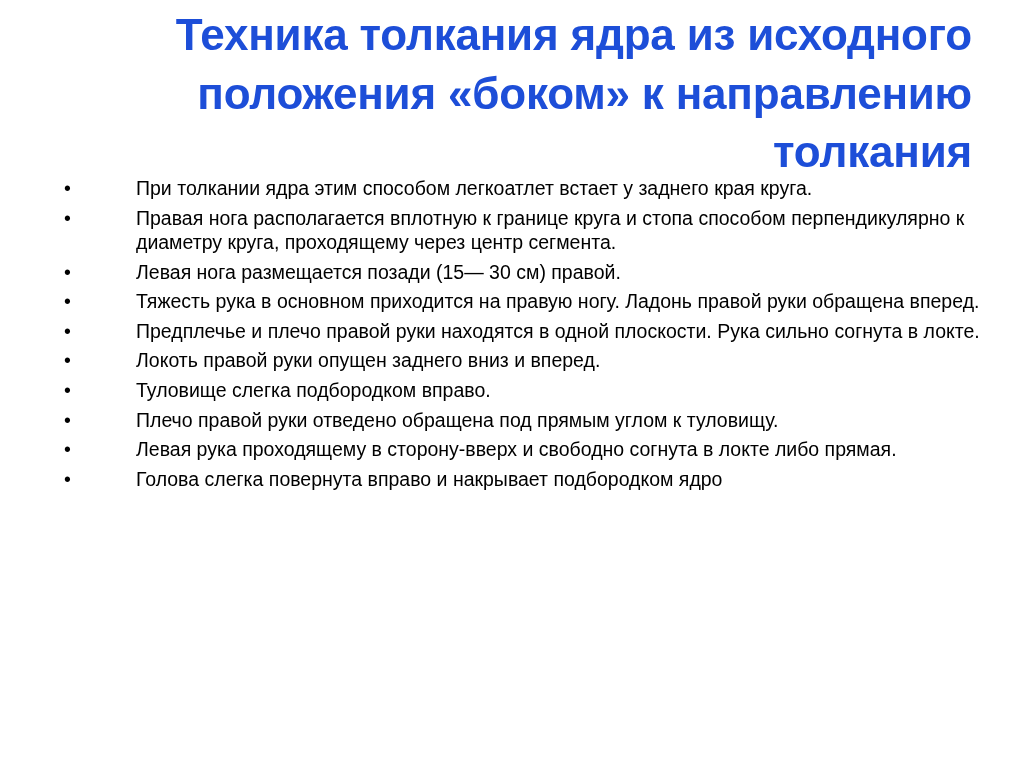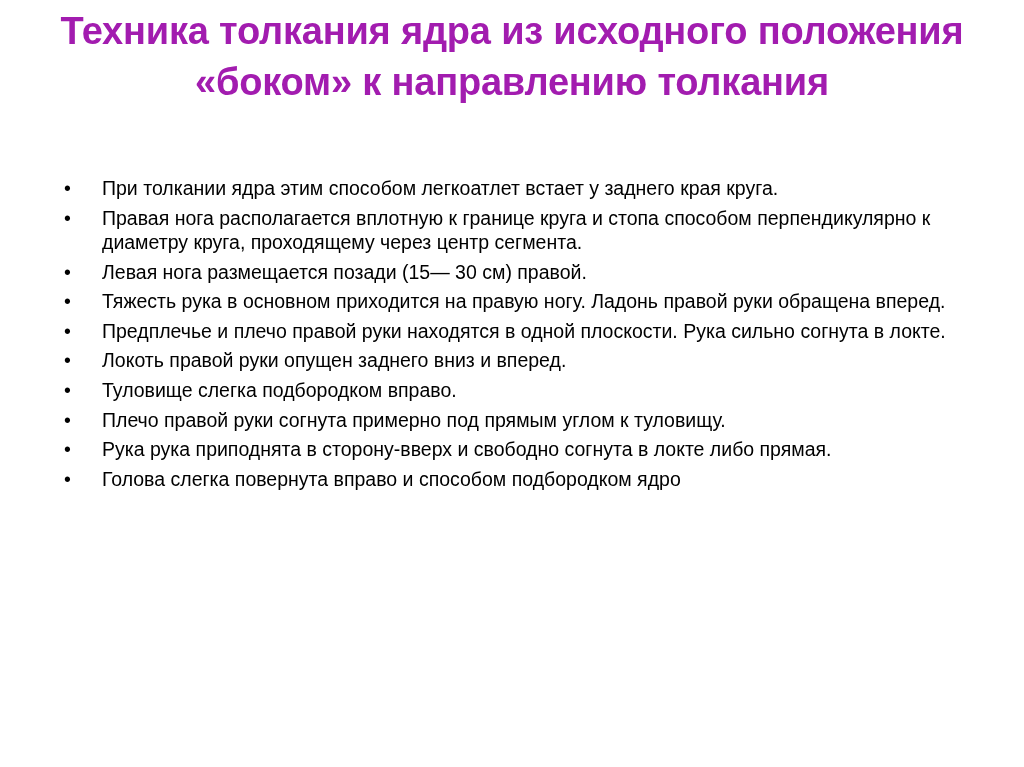--- a/index.html
+++ b/index.html
@@ -19,26 +19,26 @@
     width: 1024px;
     height: 767px;
     background: #ffffff;
     box-sizing: border-box;
   }
   .slide-title {
     position: absolute;
     top: 6px;
     left: 52px;
     width: 920px;
-    text-align: center;
-    font-size: 38px;
+    text-align: right;
+    font-size: 44px;
     font-weight: bold;
     line-height: 1.33;
     letter-spacing: -0.2px;
-    color: #a21caf;
+    color: #1d4ed8;
   }
   .bullet-list {
     position: absolute;
     top: 176px;
     left: 50px;
     width: 930px;
     margin: 0;
     padding: 0;
     list-style: none;
   }
@@ -54,20 +54,21 @@
     position: absolute;
     left: 14px;
     top: 0;
     font-size: 19.5px;
     line-height: 1.26;
     color: #000000;
   }
   .bullet-text {
     display: block;
     white-space: pre-line;
+    margin-left: 34px;
   }
 </style>
 </head>
 <body>
 
 <div class="slide">
 
   <div class="slide-title">Техника толкания ядра из исходного положения «боком» к направлению толкания</div>
 
   <ul class="bullet-list">
@@ -94,25 +95,25 @@
     <li class="bullet-item">
       <span class="dot">•</span>
       <span class="bullet-text"> Локоть правой руки опущен заднего вниз и вперед.</span>
     </li>
     <li class="bullet-item">
       <span class="dot">•</span>
       <span class="bullet-text"> Туловище слегка подбородком вправо.</span>
     </li>
     <li class="bullet-item">
       <span class="dot">•</span>
-      <span class="bullet-text"> Плечо правой руки согнута примерно под прямым углом к туловищу.</span>
+      <span class="bullet-text"> Плечо правой руки отведено обращена под прямым углом к туловищу.</span>
     </li>
     <li class="bullet-item">
       <span class="dot">•</span>
-      <span class="bullet-text"> Рука рука приподнята в сторону-вверх и свободно согнута в локте либо прямая.</span>
+      <span class="bullet-text"> Левая рука проходящему в сторону-вверх и свободно согнута в локте либо прямая.</span>
     </li>
     <li class="bullet-item">
       <span class="dot">•</span>
-      <span class="bullet-text"> Голова слегка повернута вправо и способом подбородком ядро</span>
+      <span class="bullet-text"> Голова слегка повернута вправо и накрывает подбородком ядро</span>
     </li>
   </ul>
 
 </div>
 
 </body></html>

